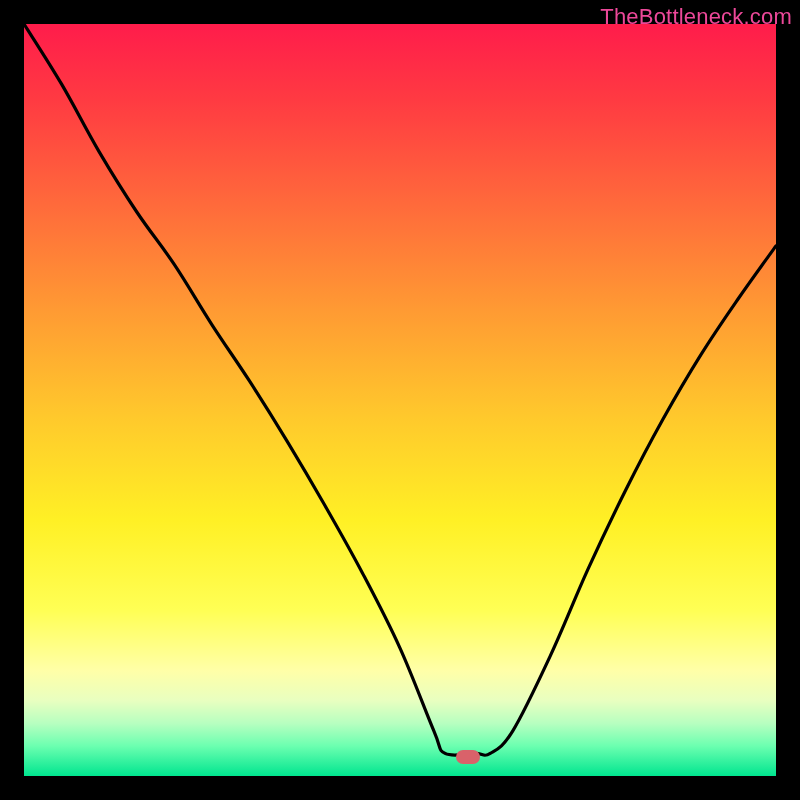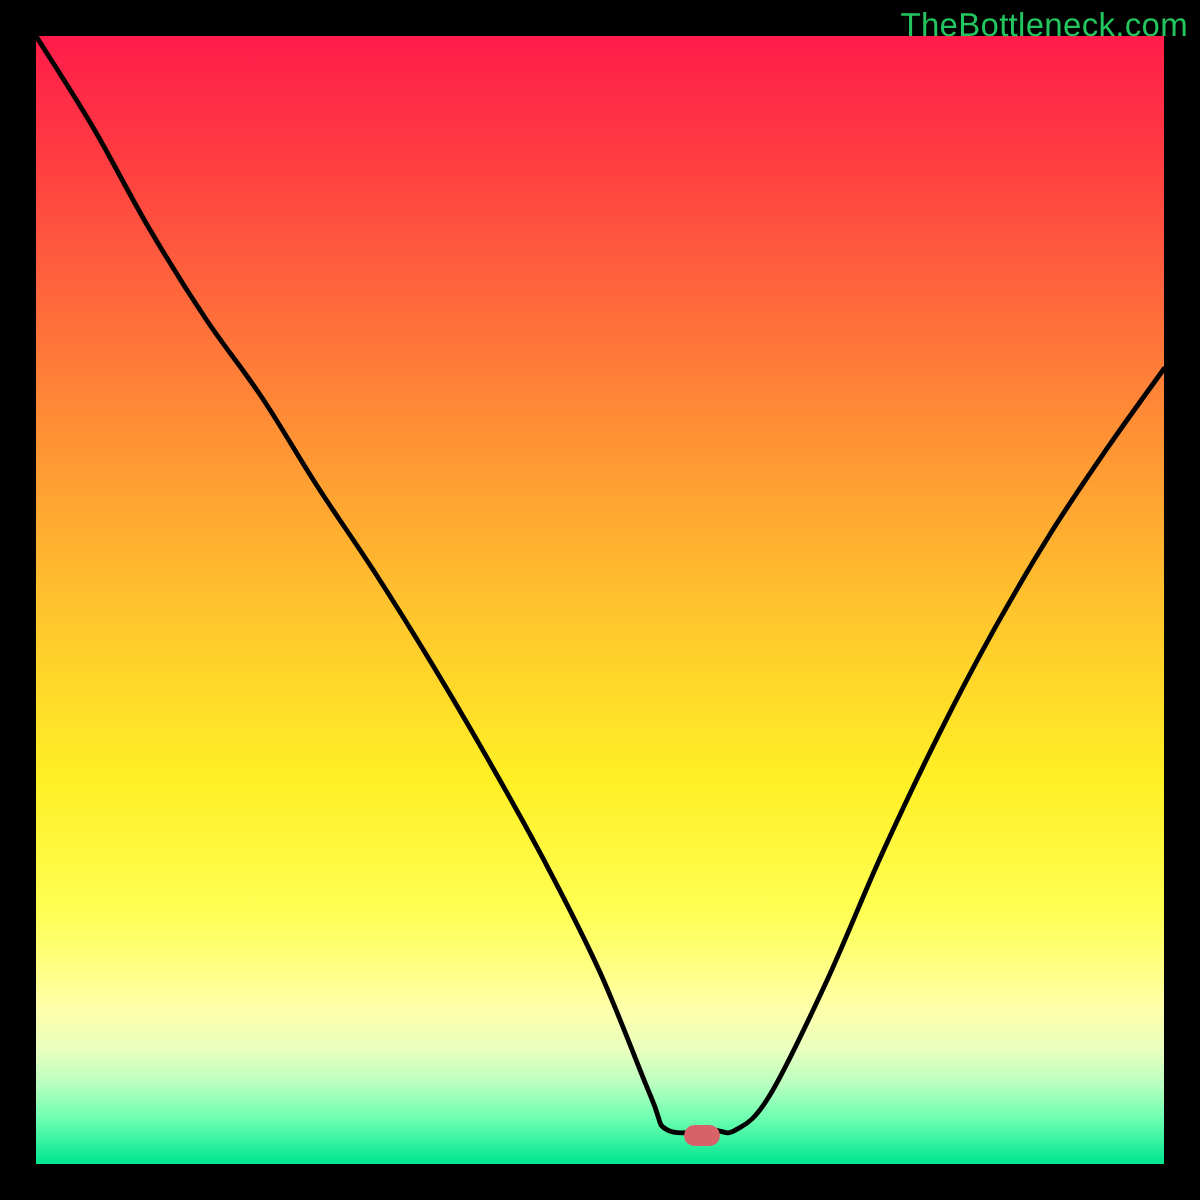--- a/index.html
+++ b/index.html
@@ -53,21 +53,21 @@
     width: 24px;
     height: 14px;
     border-radius: 7px;
     background: #d9626a;
     transform: translate(-50%, -50%);
   }
   .watermark {
     position: absolute;
     top: 4px;
     right: 8px;
-    color: #22c55e;
+    color: #ec4899;
     font-size: 22px;
     font-weight: 500;
     letter-spacing: 0.2px;
   }
 </style>
 </head>
 <body>
 
 <div class="frame">
   <div class="plot">

